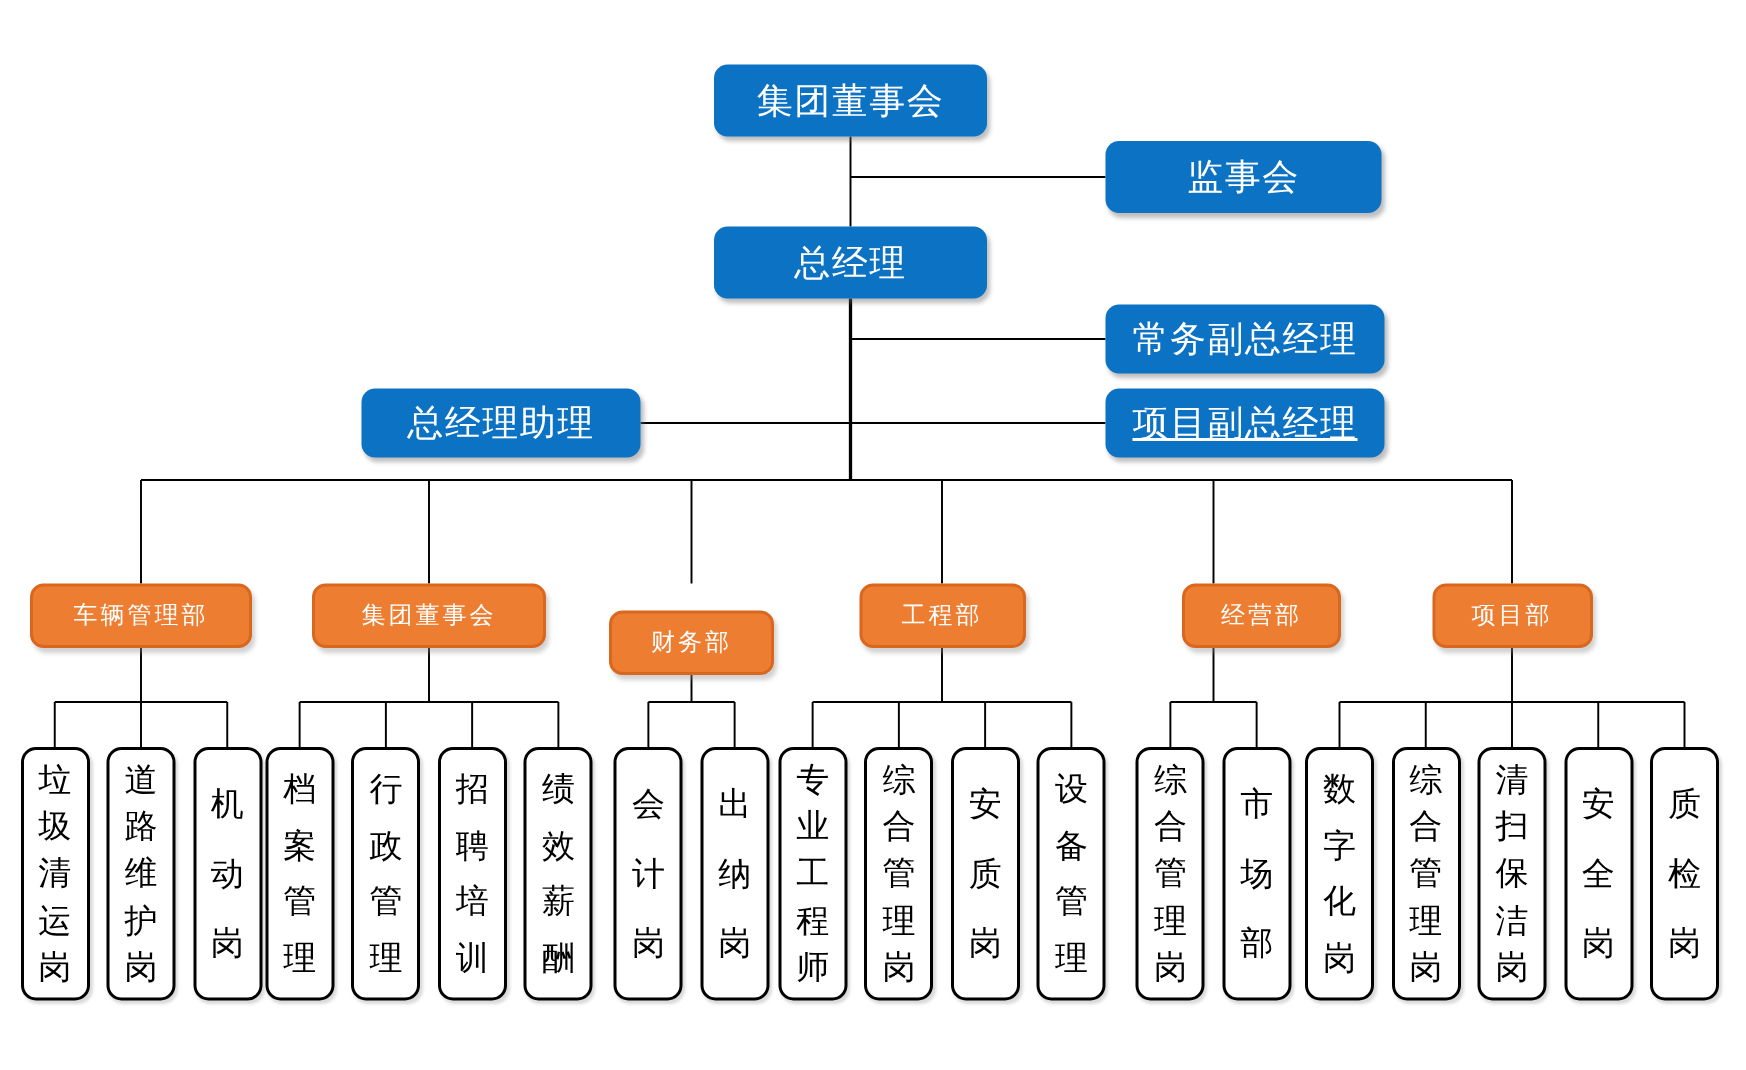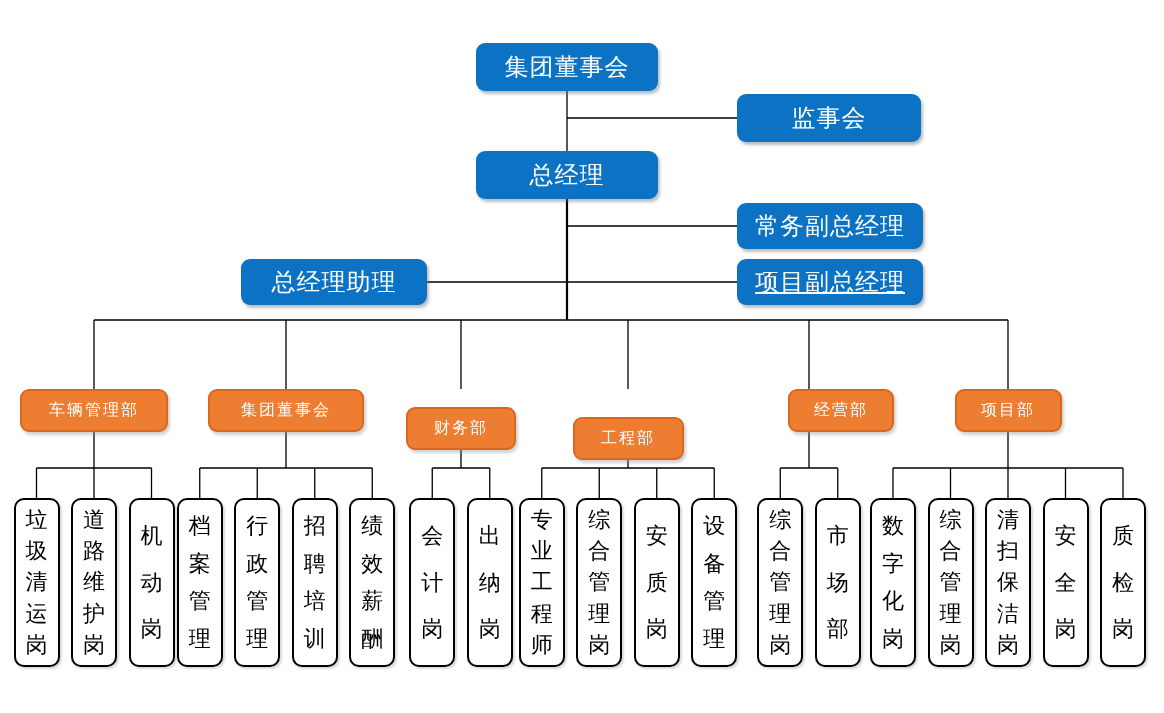--- a/index.html
+++ b/index.html
@@ -126,21 +126,21 @@
   <div class="node blue" id="node-gm" style="left: 476px; top: 151px; width: 182px; height: 48px;">总经理</div>
 
   <div class="node blue" id="node-gm-assistant" style="left: 241px; top: 259px; width: 186px; height: 46px;">总经理助理</div>
 
   <div class="node blue" id="node-project-deputy" style="left: 737px; top: 259px; width: 186px; height: 46px; text-decoration: underline;">项目副总经理</div>
 
   <div id="dept-layer">
       <div class="node orange" style="left: 20px; top: 389px; width: 148px; height: 43px;">车辆管理部</div>
       <div class="node orange" style="left: 208px; top: 389px; width: 156px; height: 43px;">集团董事会</div>
       <div class="node orange" style="left: 406px; top: 407px; width: 110px; height: 43px;">财务部</div>
-      <div class="node orange" style="left: 572.5px; top: 389px; width: 111px; height: 43px; margin-top: 28px;">工程部</div>
+      <div class="node orange" style="left: 572.5px; top: 389px; width: 111px; height: 43px;">工程部</div>
       <div class="node orange" style="left: 756px; top: 389px; width: 106px; height: 43px; margin-left: 32px;">经营部</div>
       <div class="node orange" style="left: 954.5px; top: 389px; width: 107px; height: 43px;">项目部</div>
     </div>
   <div id="leaf-layer">
       <div class="leaf-node" style="left: 13.5px; top: 498px; width: 46px; height: 169px;">
         <div class="vcol">
           <span>垃</span>
           <span>圾</span>
           <span>清</span>
           <span>运</span>

